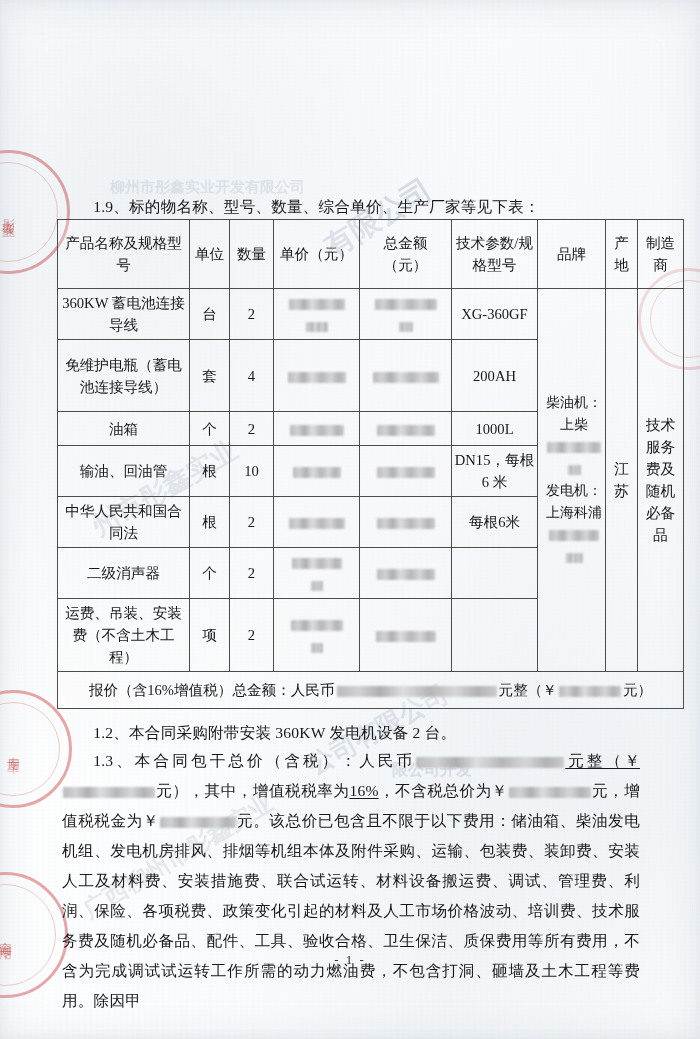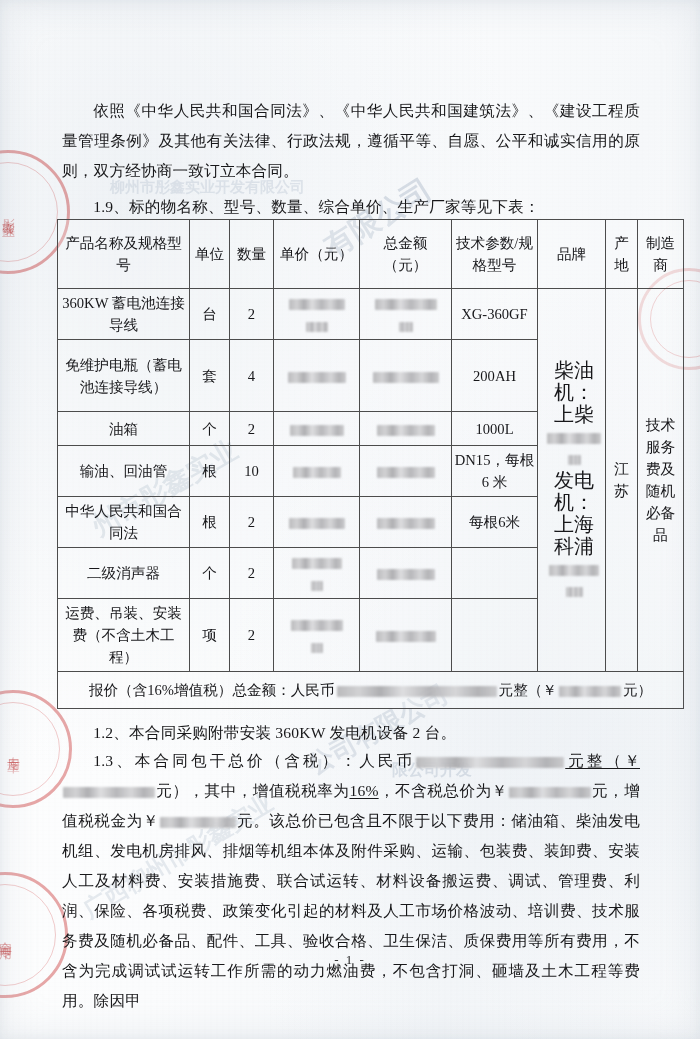--- a/index.html
+++ b/index.html
@@ -133,21 +133,21 @@
     opacity:.92;
   }
   .redact.md{height:10px;}
   .redact.lg{height:11px;}
   .redact-line{display:block;text-align:center;}
 
   .brand-cell{
     text-align:left;
     padding-left:7px !important;
     line-height:24px;
-    font-size:20px;
+    font-size:14px;
   }
 
   .maker-cell{
     font-size:14.8px;
     line-height:23px;
     letter-spacing:0px;
   }
 
   .origin-cell{line-height:23px;font-size:15px;}
 
@@ -184,21 +184,20 @@
 
   <div class="wm" id="wm-1">有限公司</div>
   <div class="wm" id="wm-2">州市彤鑫实业</div>
   <div class="wm" id="wm-3">公司有限公司</div>
   <div class="wm" id="wm-4">广西柳州市彤鑫实业</div>
   <div class="wm" id="wm-5">限公司开发</div>
   <div class="wm" id="wm-6">柳州市彤鑫实业开发有限公司</div>
 
   <div id="content">
 
-    <div class="para indent" id="p-intro">依照《中华人民共和国合同法》、《中华人民共和国建筑法》、《建设工程质量管理条例》及其他有关法律、行政法规，遵循平等、自愿、公平和诚实信用的原则，双方经协商一致订立本合同。</div>
 
 
     <div class="para" id="p-11">1.9、标的物名称、型号、数量、综合单价、生产厂家等见下表：</div>
 
     <table id="goods-table">
       <colgroup>
         <col class="c-name">
           <col class="c-unit">
           <col class="c-qty">
           <col class="c-price">

